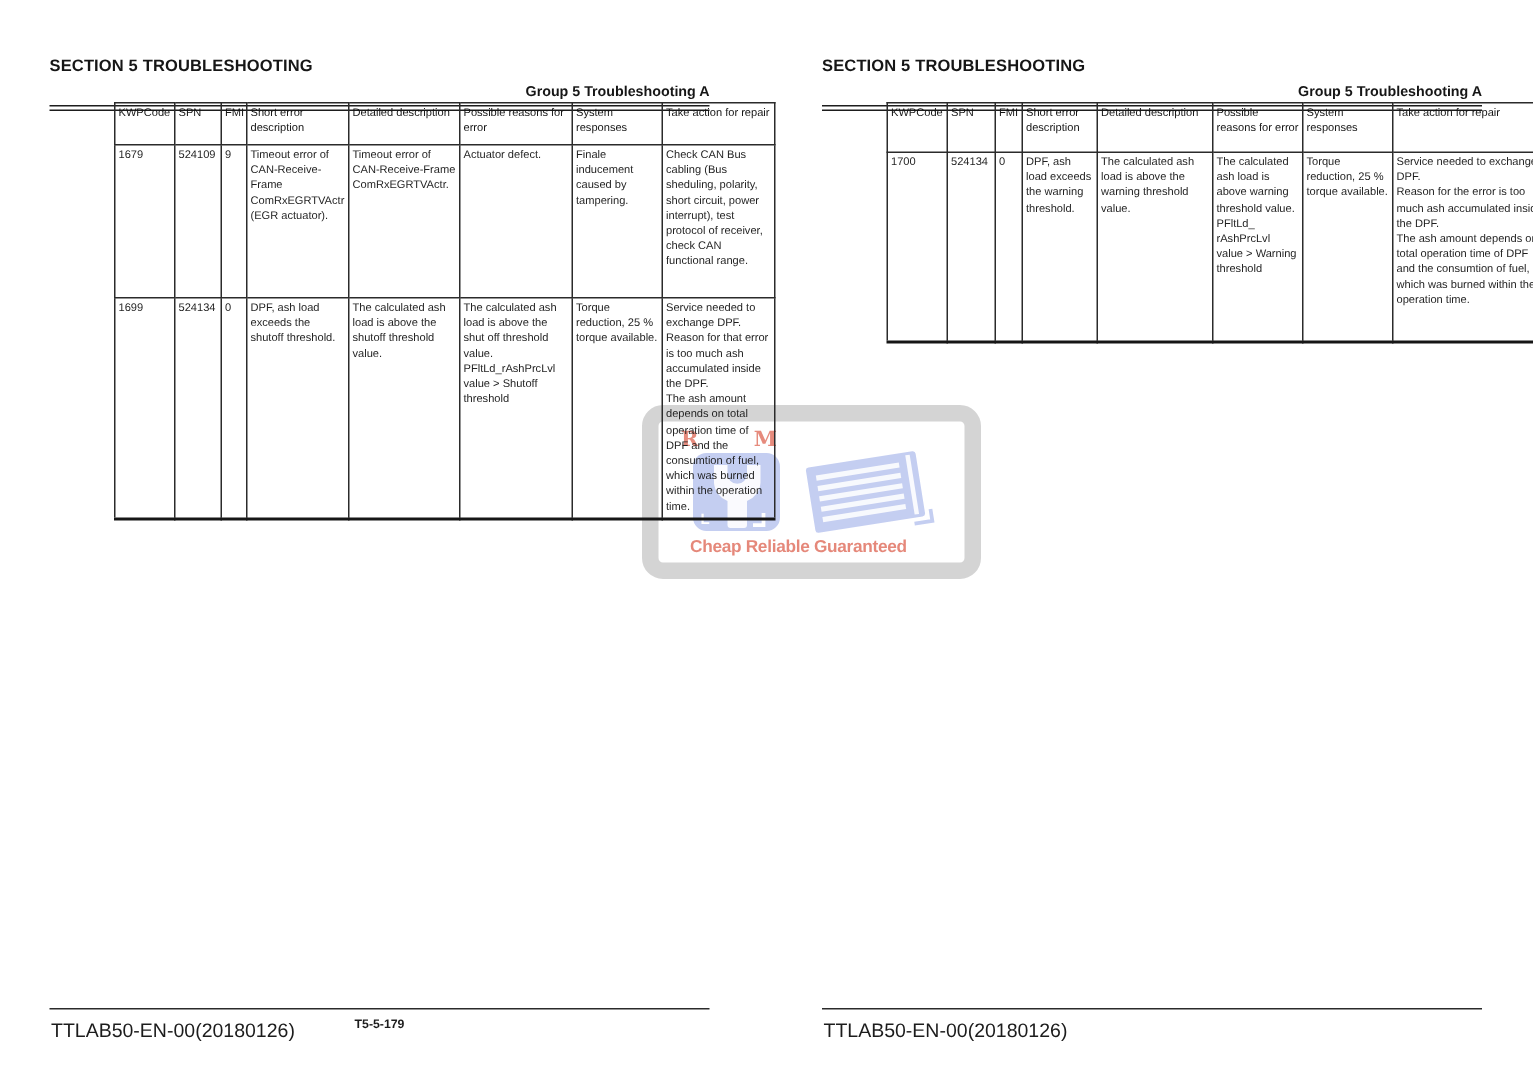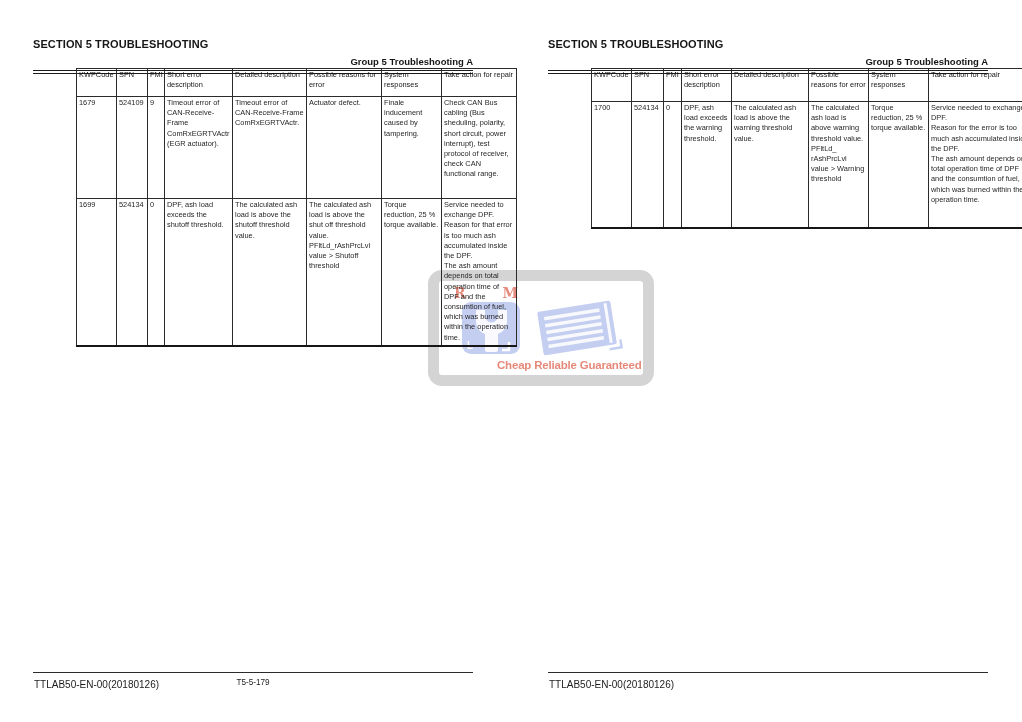--- a/index.html
+++ b/index.html
@@ -32,35 +32,35 @@
   table.ts{border-bottom:2.6px solid #161616;}
   table.ts thead th{color:#151515;}
   #page-0 thead tr{height:28px;}
   #page-1 thead tr{height:33px;}
   #page-0 tbody tr:nth-child(1){height:102px;}
   #page-0 tbody tr:nth-child(2){height:33px;}
   #page-0 tbody tr:nth-child(3){height:181px;}
   #page-1 tbody tr:nth-child(1){height:126px;}
 
   .footer-rule{position:absolute;top:672px;left:0;width:100%;border-top:1.1px solid #2b2b2b;}
-  .doc-code{position:absolute;top:679px;left:1px;font-size:10px;color:#1c1c1c;}
+  .doc-code{position:absolute;top:679px;left:1px;font-size:13px;color:#1c1c1c;}
   .page-num{position:absolute;top:678px;left:0;width:100%;text-align:center;
-    font-size:8.2px;color:#1c1c1c;}
+    font-size:8.2px;color:#1c1c1c;font-weight:bold;}
 
   
   .watermark{position:absolute;left:428px;top:270px;width:226px;height:124px;z-index:0;}
   .wm-frame{position:absolute;left:0;top:0;width:204px;height:94px;
     border:11px solid rgba(200,200,200,0.78);border-radius:14px;}
   .wm-letters{position:absolute;left:26px;top:15px;
     font-family:"DejaVu Serif", serif;font-weight:bold;font-size:14px;
     letter-spacing:16px;color:rgba(219,90,70,0.70);white-space:nowrap;}
   .wm-logo{position:absolute;left:34px;top:30px;opacity:.8;}
   .wm-tagline{position:absolute;left:32px;top:89px;width:190px;
     font-size:11.5px;font-weight:bold;letter-spacing:-.2px;white-space:nowrap;
-    color:rgba(219,90,70,0.72);margin-left:37px;}
+    color:rgba(219,90,70,0.72);}
 </style>
 </head>
 <body>
 
 <div class="watermark">
   <div class="wm-frame"></div>
   <div class="wm-letters">R M</div>
   <svg class="wm-logo" width="180" height="58" viewBox="0 0 180 58">
     <g>
       <rect x="0" y="2" width="58" height="52" rx="9" fill="#b6c2ee"></rect>

